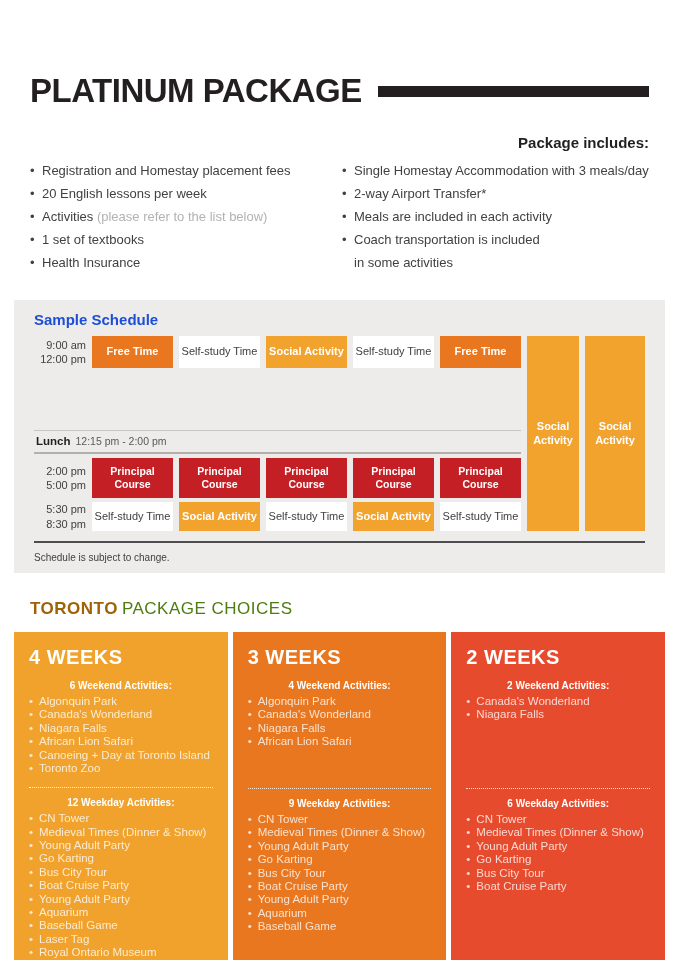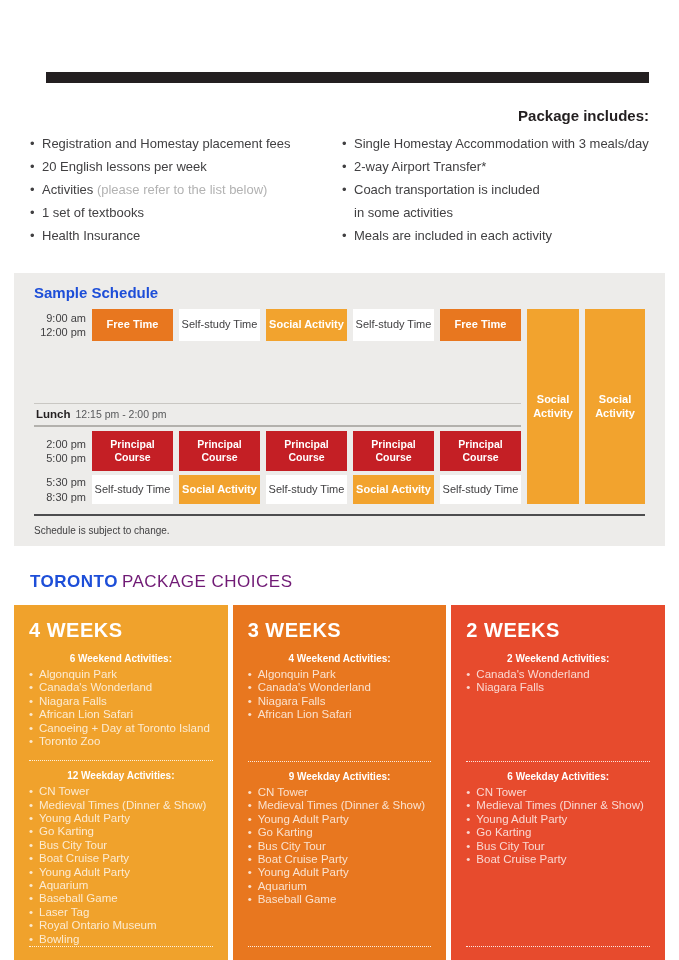--- a/index.html
+++ b/index.html
@@ -54,42 +54,43 @@
 
   .weekend-block { display:flex; align-items:center; justify-content:center; text-align:center;
                    background:#f2a32e; color:#fff; font-weight:bold; font-size:11px; line-height:1.25; }
   .weekend-block.sat { flex:0 0 52px; }
   .weekend-block.sun { flex:0 0 60px; }
 
   .sched-foot { border-top:2px solid #4d4d4f; margin-top:10px; padding-top:9px; font-size:10px; color:#414042; }
 
   
   .choices-head { padding:0 16px; margin-top:26px; font-size:17px; letter-spacing:0.5px; }
-  .brand { color:#1d4ed8; font-weight:bold; }
-  .choices-label { color:#701a75; font-weight:normal; margin-left:4px;text-align:center; }
+  .brand { color:#a16207; font-weight:bold; }
+  .choices-label { color:#4d7c0f; font-weight:normal; margin-left:4px;text-align:center; }
 
   .cards { display:flex; gap:5px; margin-top:13px; }
   .card { flex:1 1 0; height:396px; padding:14px 15px 15px; display:flex; flex-direction:column; color:#fff; overflow:hidden; }
   .card-title { font-size:20px; font-weight:bold; letter-spacing:0.5px; margin-bottom:11px; }
   .card-sec-head { font-size:10px; font-weight:bold; margin-bottom:4px;text-align:center; }
   .card-list { list-style:none; }
   .card-list.weekend { height:85px; }
   .card-li { font-size:11.5px; line-height:13.4px; color:rgba(255,255,255,0.78); padding-left:10px; position:relative; }
   .card-li::before { content:"•"; position:absolute; left:0; color:rgba(255,255,255,0.78); }
   .dotline { border-top:1px dotted rgba(255,255,255,0.85); margin:8px 0 9px; }
   .card-bottom { margin-top:auto; }
   .card-bottom .dotline { margin:0 0 8px; }
   .card-price { font-size:26px; font-weight:bold; color:#fff; letter-spacing:0.5px; }
 </style>
 </head>
 <body>
 
 <div class="page">
 
   <div class="title-row">
+    <h1 class="main-title">PLATINUM PACKAGE</h1>
     <div class="title-rule"></div>
   </div>
 
   <div class="pkg">
     <div class="pkg-head">Package includes:</div>
     <div class="pkg-cols">
       <ul class="pkg-col left">
 
           <li class="pkg-li"><span>Registration and Homestay placement fees</span><span class="muted"></span></li>
 
@@ -100,24 +101,24 @@
           <li class="pkg-li"><span>1 set of textbooks</span><span class="muted"></span></li>
 
           <li class="pkg-li"><span>Health Insurance</span><span class="muted"></span></li>
         </ul>
       <ul class="pkg-col right">
 
           <li class="pkg-li"><span>Single Homestay Accommodation with 3 meals/day</span><span class="muted"></span></li>
 
           <li class="pkg-li"><span>2-way Airport Transfer*</span><span class="muted"></span></li>
 
+          <li class="pkg-li"><span>Meals are included in each activity</span><span class="muted"></span></li>
+
           <li class="pkg-li"><span>Coach transportation is included
 in some activities</span><span class="muted"></span></li>
-
-          <li class="pkg-li"><span>Meals are included in each activity</span><span class="muted"></span></li>
         </ul>
     </div>
   </div>
 
   <div class="panel">
     <div class="panel-title">Sample Schedule</div>
 
 
     <div class="sched-body">
       <div class="sched-main">

